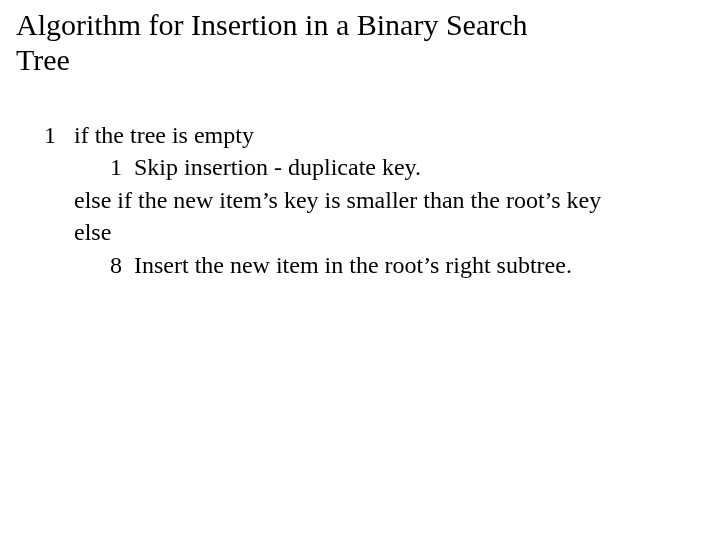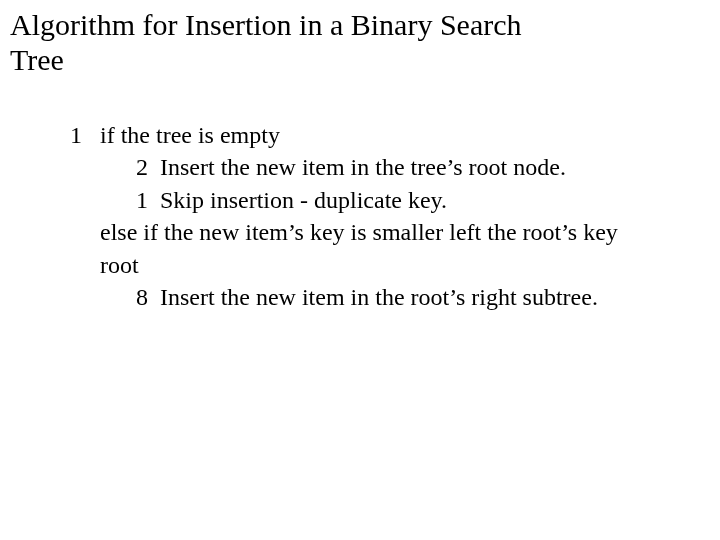--- a/index.html
+++ b/index.html
@@ -9,45 +9,43 @@
     height: 540px;
     background: #ffffff;
     font-family: "Times New Roman", Times, serif;
     color: #000000;
     overflow: hidden;
   }
   .slide {
     width: 592px;
     height: 540px;
     box-sizing: border-box;
-    padding: 8px 10px 0 10px;
+    padding: 8px 10px 0 16px;
   }
   .title {
     font-size: 30px;
     font-weight: normal;
     margin: 0 0 42px 0;
     line-height: 1.15;
     letter-spacing: 0px;
   }
   .algo {
     font-size: 24px;
     line-height: 1.35;
     padding-left: 28px;
   }
   .row {
     white-space: pre;
-    margin-left: 32px;
   }
 </style>
 </head>
 <body>
 
 <div class="slide">
   <h1 class="title">Algorithm for Insertion in a Binary Search Tree</h1>
   <div class="algo">
     <div class="row">1   if the tree is empty</div>
-    <div class="row">           2  Insert the new item in the tree’s root node.</div>
     <div class="row">           1  Skip insertion - duplicate key.</div>
-    <div class="row">     else if the new item’s key is smaller left the root’s key</div>
-    <div class="row">     root</div>
+    <div class="row">     else if the new item’s key is smaller than the root’s key</div>
+    <div class="row">     else</div>
     <div class="row">           8  Insert the new item in the root’s right subtree.</div>
   </div>
 </div>
 
 </body></html>

